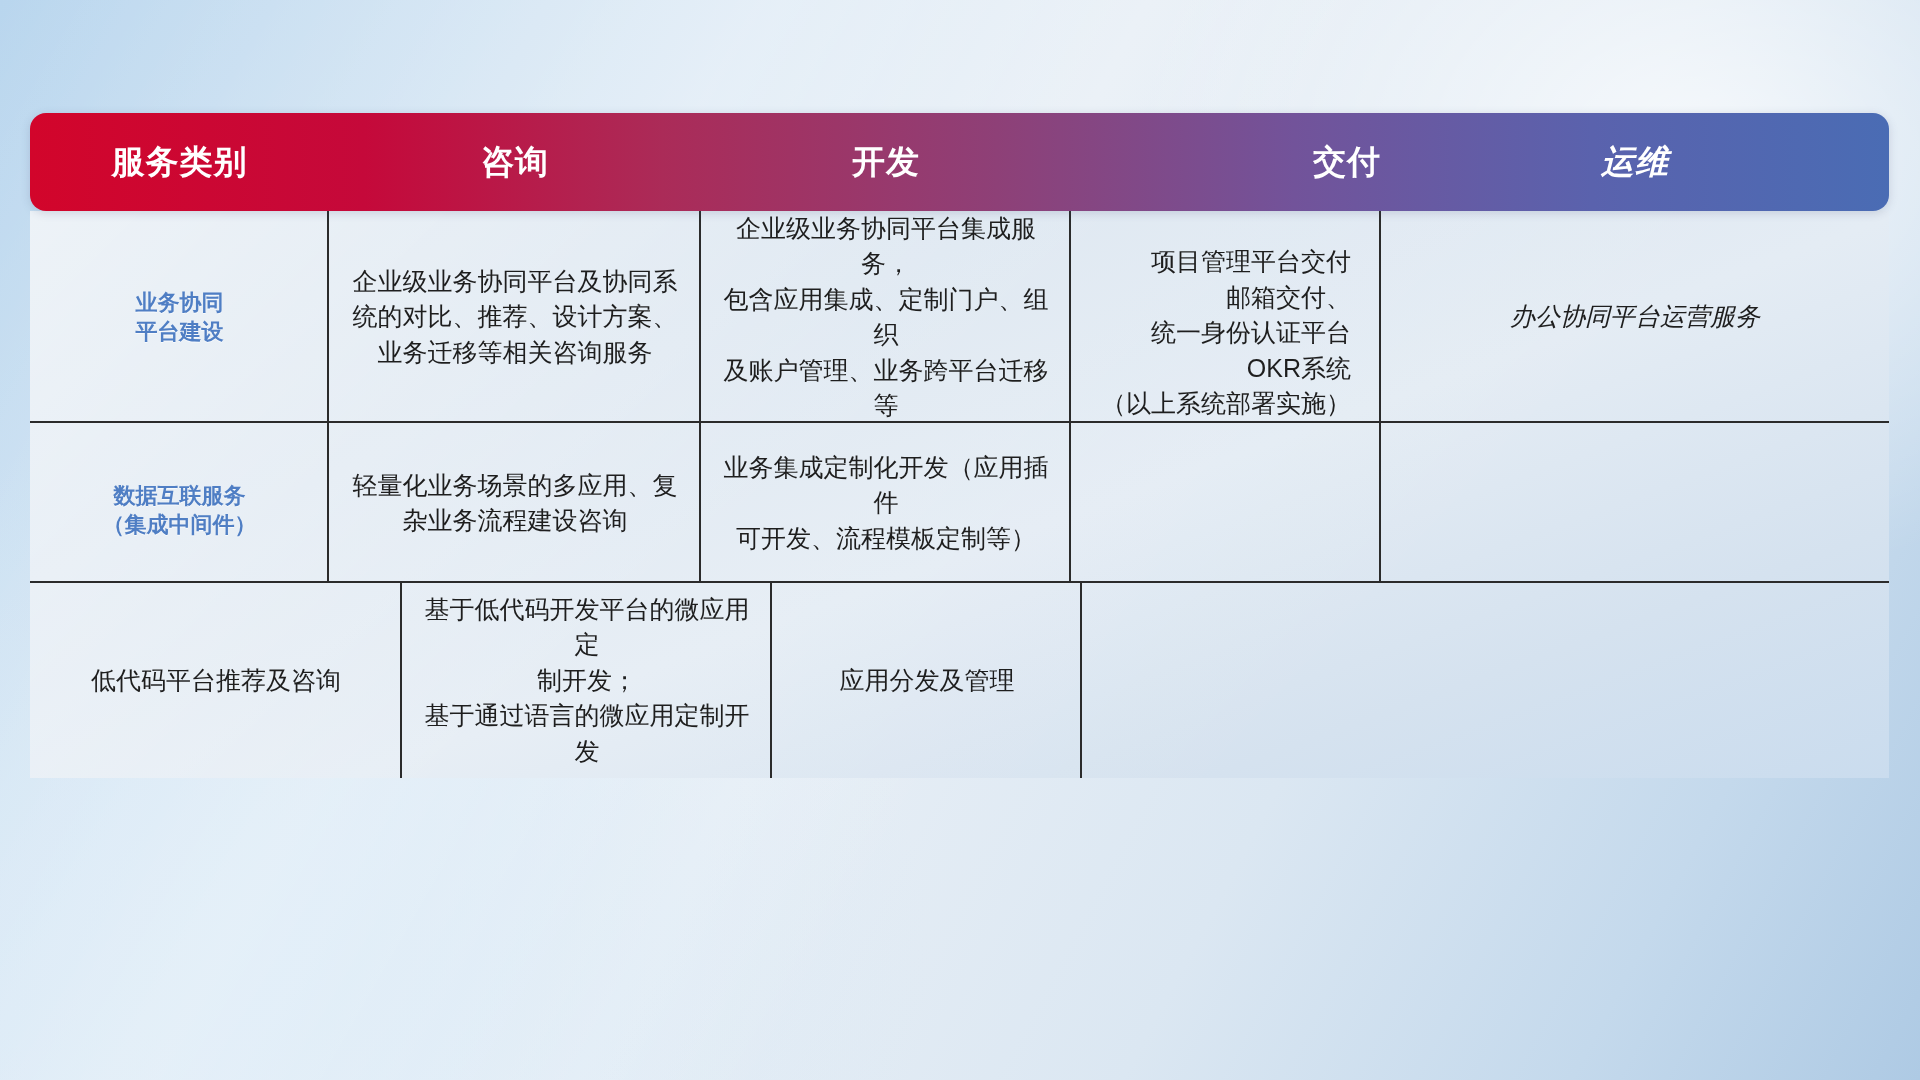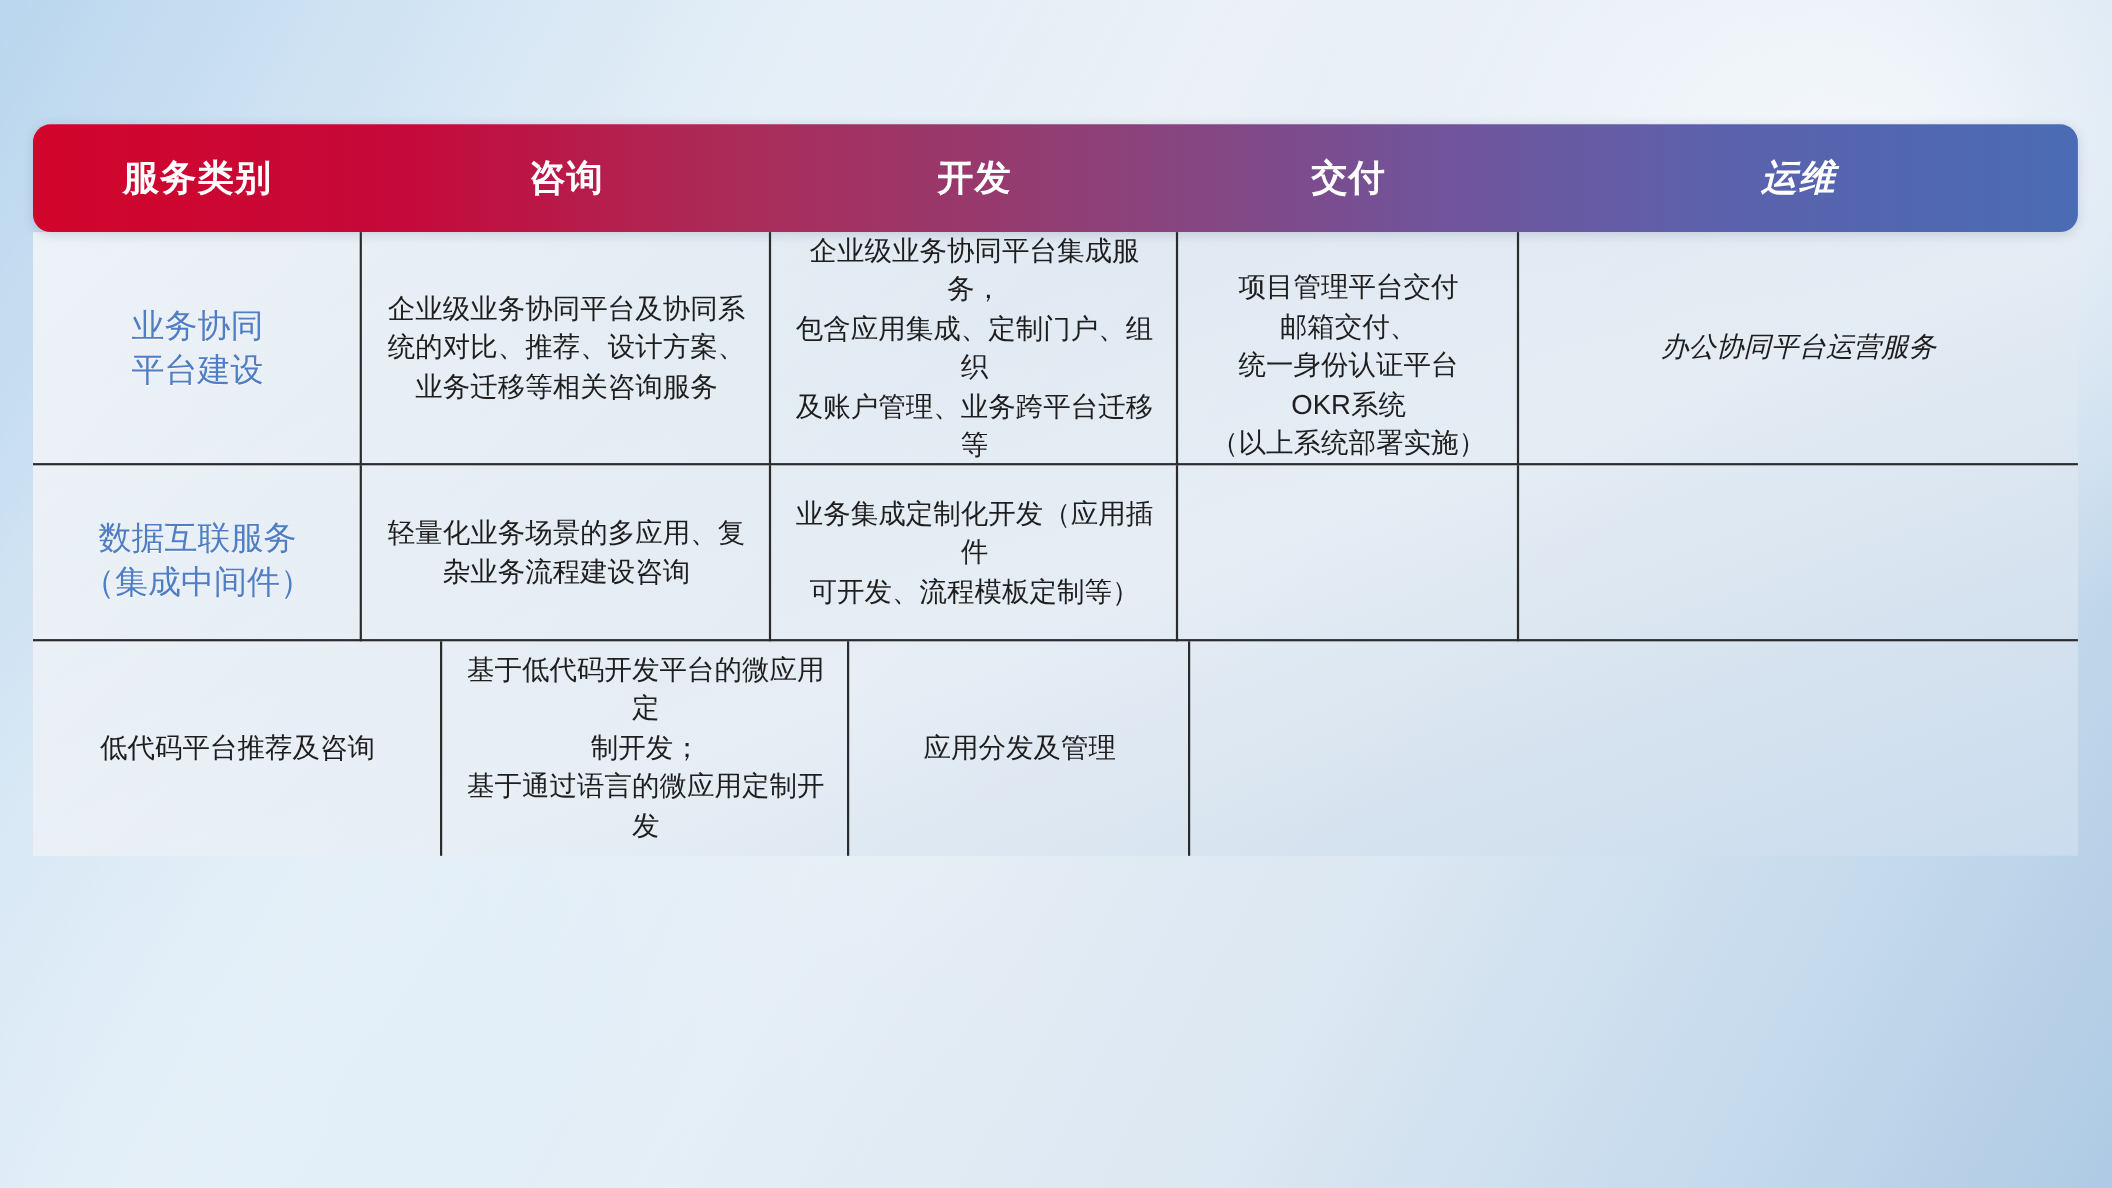--- a/index.html
+++ b/index.html
@@ -90,27 +90,27 @@
     content:"";
     position:absolute;
     right:0; top:0; bottom:0;
     width:2px;
     background:#2b2b2b;
   }
   
   .c1 { width:299px; }
   .c2 { width:372px; }
   .c3 { width:370px; }
-  .c4 { width:310px; }
+  .c4 { width:310px;text-align:right; }
   .c5 { width:508px;font-style:italic; }
 
   .cat {
     color:#4f7ec4;
-    font-size:30px;
-    font-weight:normal;
+    font-size:22px;
+    font-weight:bold;
     line-height:1.34;
     text-shadow:0 1px 0 rgba(255,255,255,0.65);
   }
   .cell-text {
     color:#1e1e1e;
     font-size:25px;
     line-height:1.42;
     font-weight:400;
   }
 </style>

